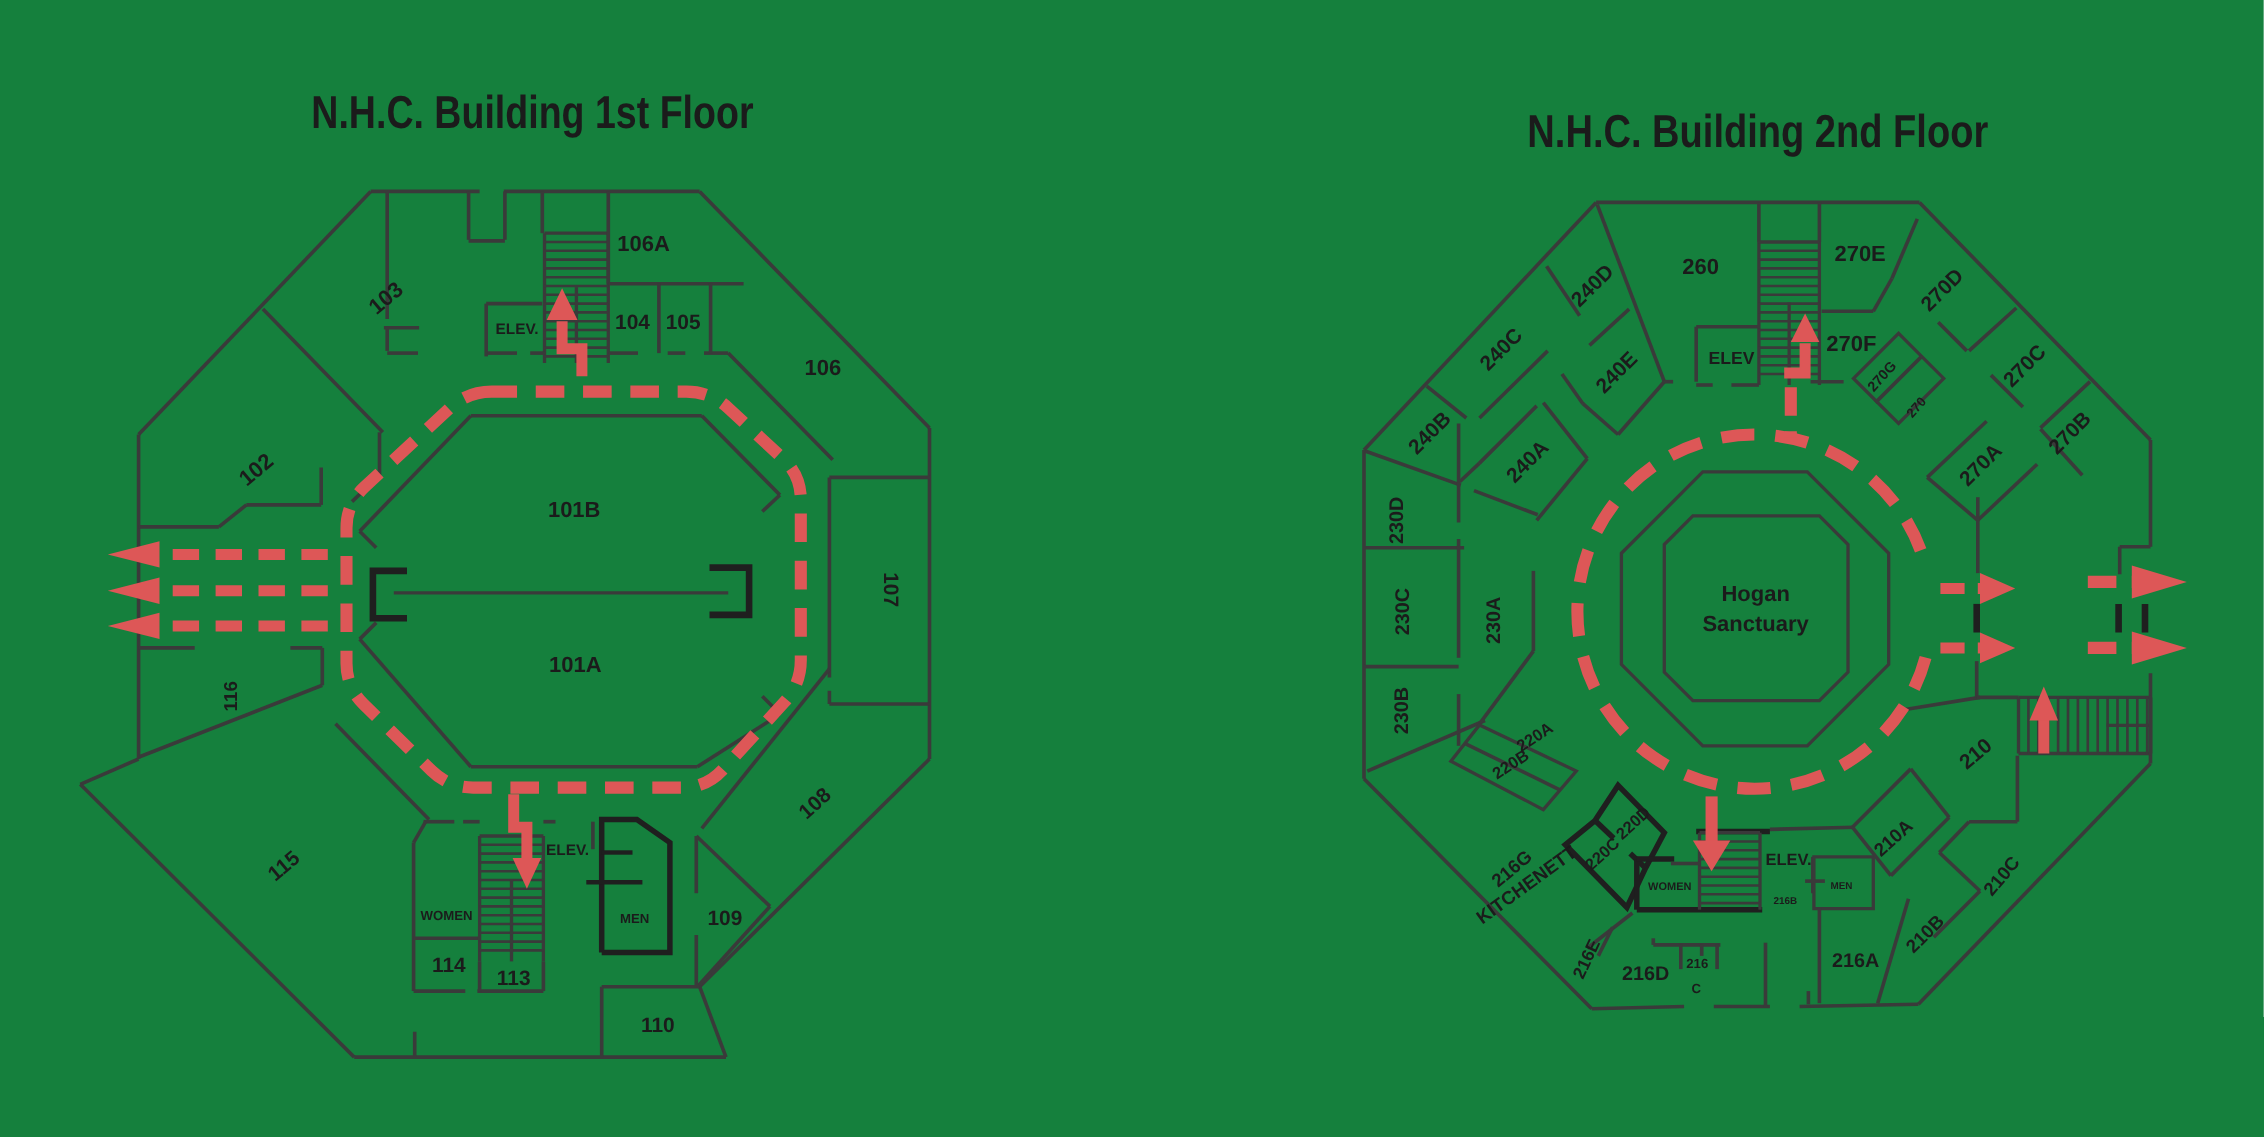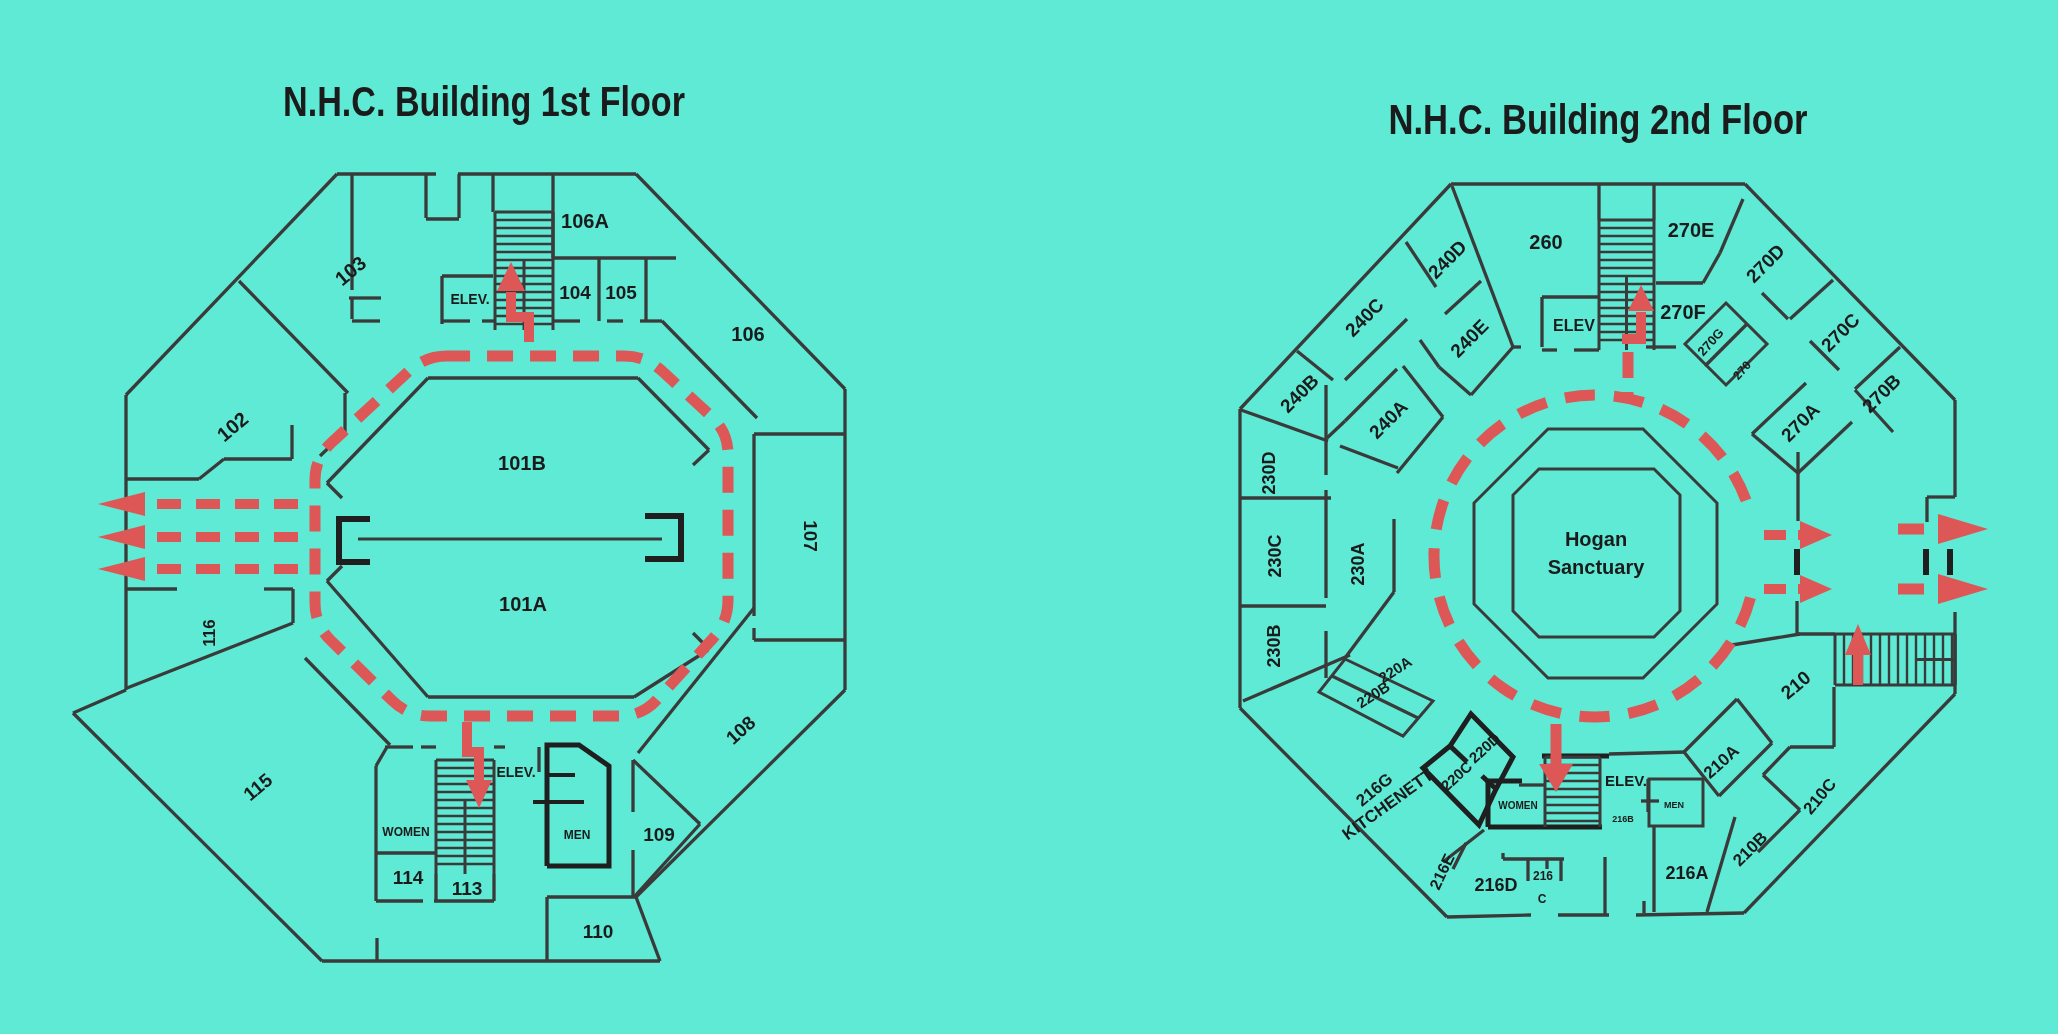--- a/index.html
+++ b/index.html
@@ -1,14 +1,14 @@
 <!DOCTYPE html>
 <html><head><meta charset="utf-8"><style>
 html,body{margin:0;padding:0;background:#ffffff;}
-.page{position:relative;width:2058px;height:1034px;background:#5eead4;overflow:hidden;}
+.page{position:relative;width:2058px;height:1034px;background:#15803d;overflow:hidden;}
 svg{position:absolute;left:0;top:0;}
 text{font-family:"Liberation Sans",sans-serif;}
 </style></head><body>
 <div class="page">
 <svg width="2058" height="1034" viewBox="0 0 2058 1034" xmlns="http://www.w3.org/2000/svg">
 <text x="484" y="116" font-size="42" font-weight="bold" fill="#1b1b1b" text-anchor="middle" textLength="402" lengthAdjust="spacingAndGlyphs">N.H.C. Building 1st Floor</text>
 <text x="1598" y="134" font-size="42" font-weight="bold" fill="#1b1b1b" text-anchor="middle" textLength="419" lengthAdjust="spacingAndGlyphs">N.H.C. Building 2nd Floor</text>
 <line x1="337" y1="174" x2="436" y2="174" stroke="#3a3a3a" stroke-width="3.3"></line>
 <line x1="458" y1="174" x2="636" y2="174" stroke="#3a3a3a" stroke-width="3.3"></line>
 <line x1="337" y1="174" x2="126" y2="395" stroke="#3a3a3a" stroke-width="3.3"></line>

